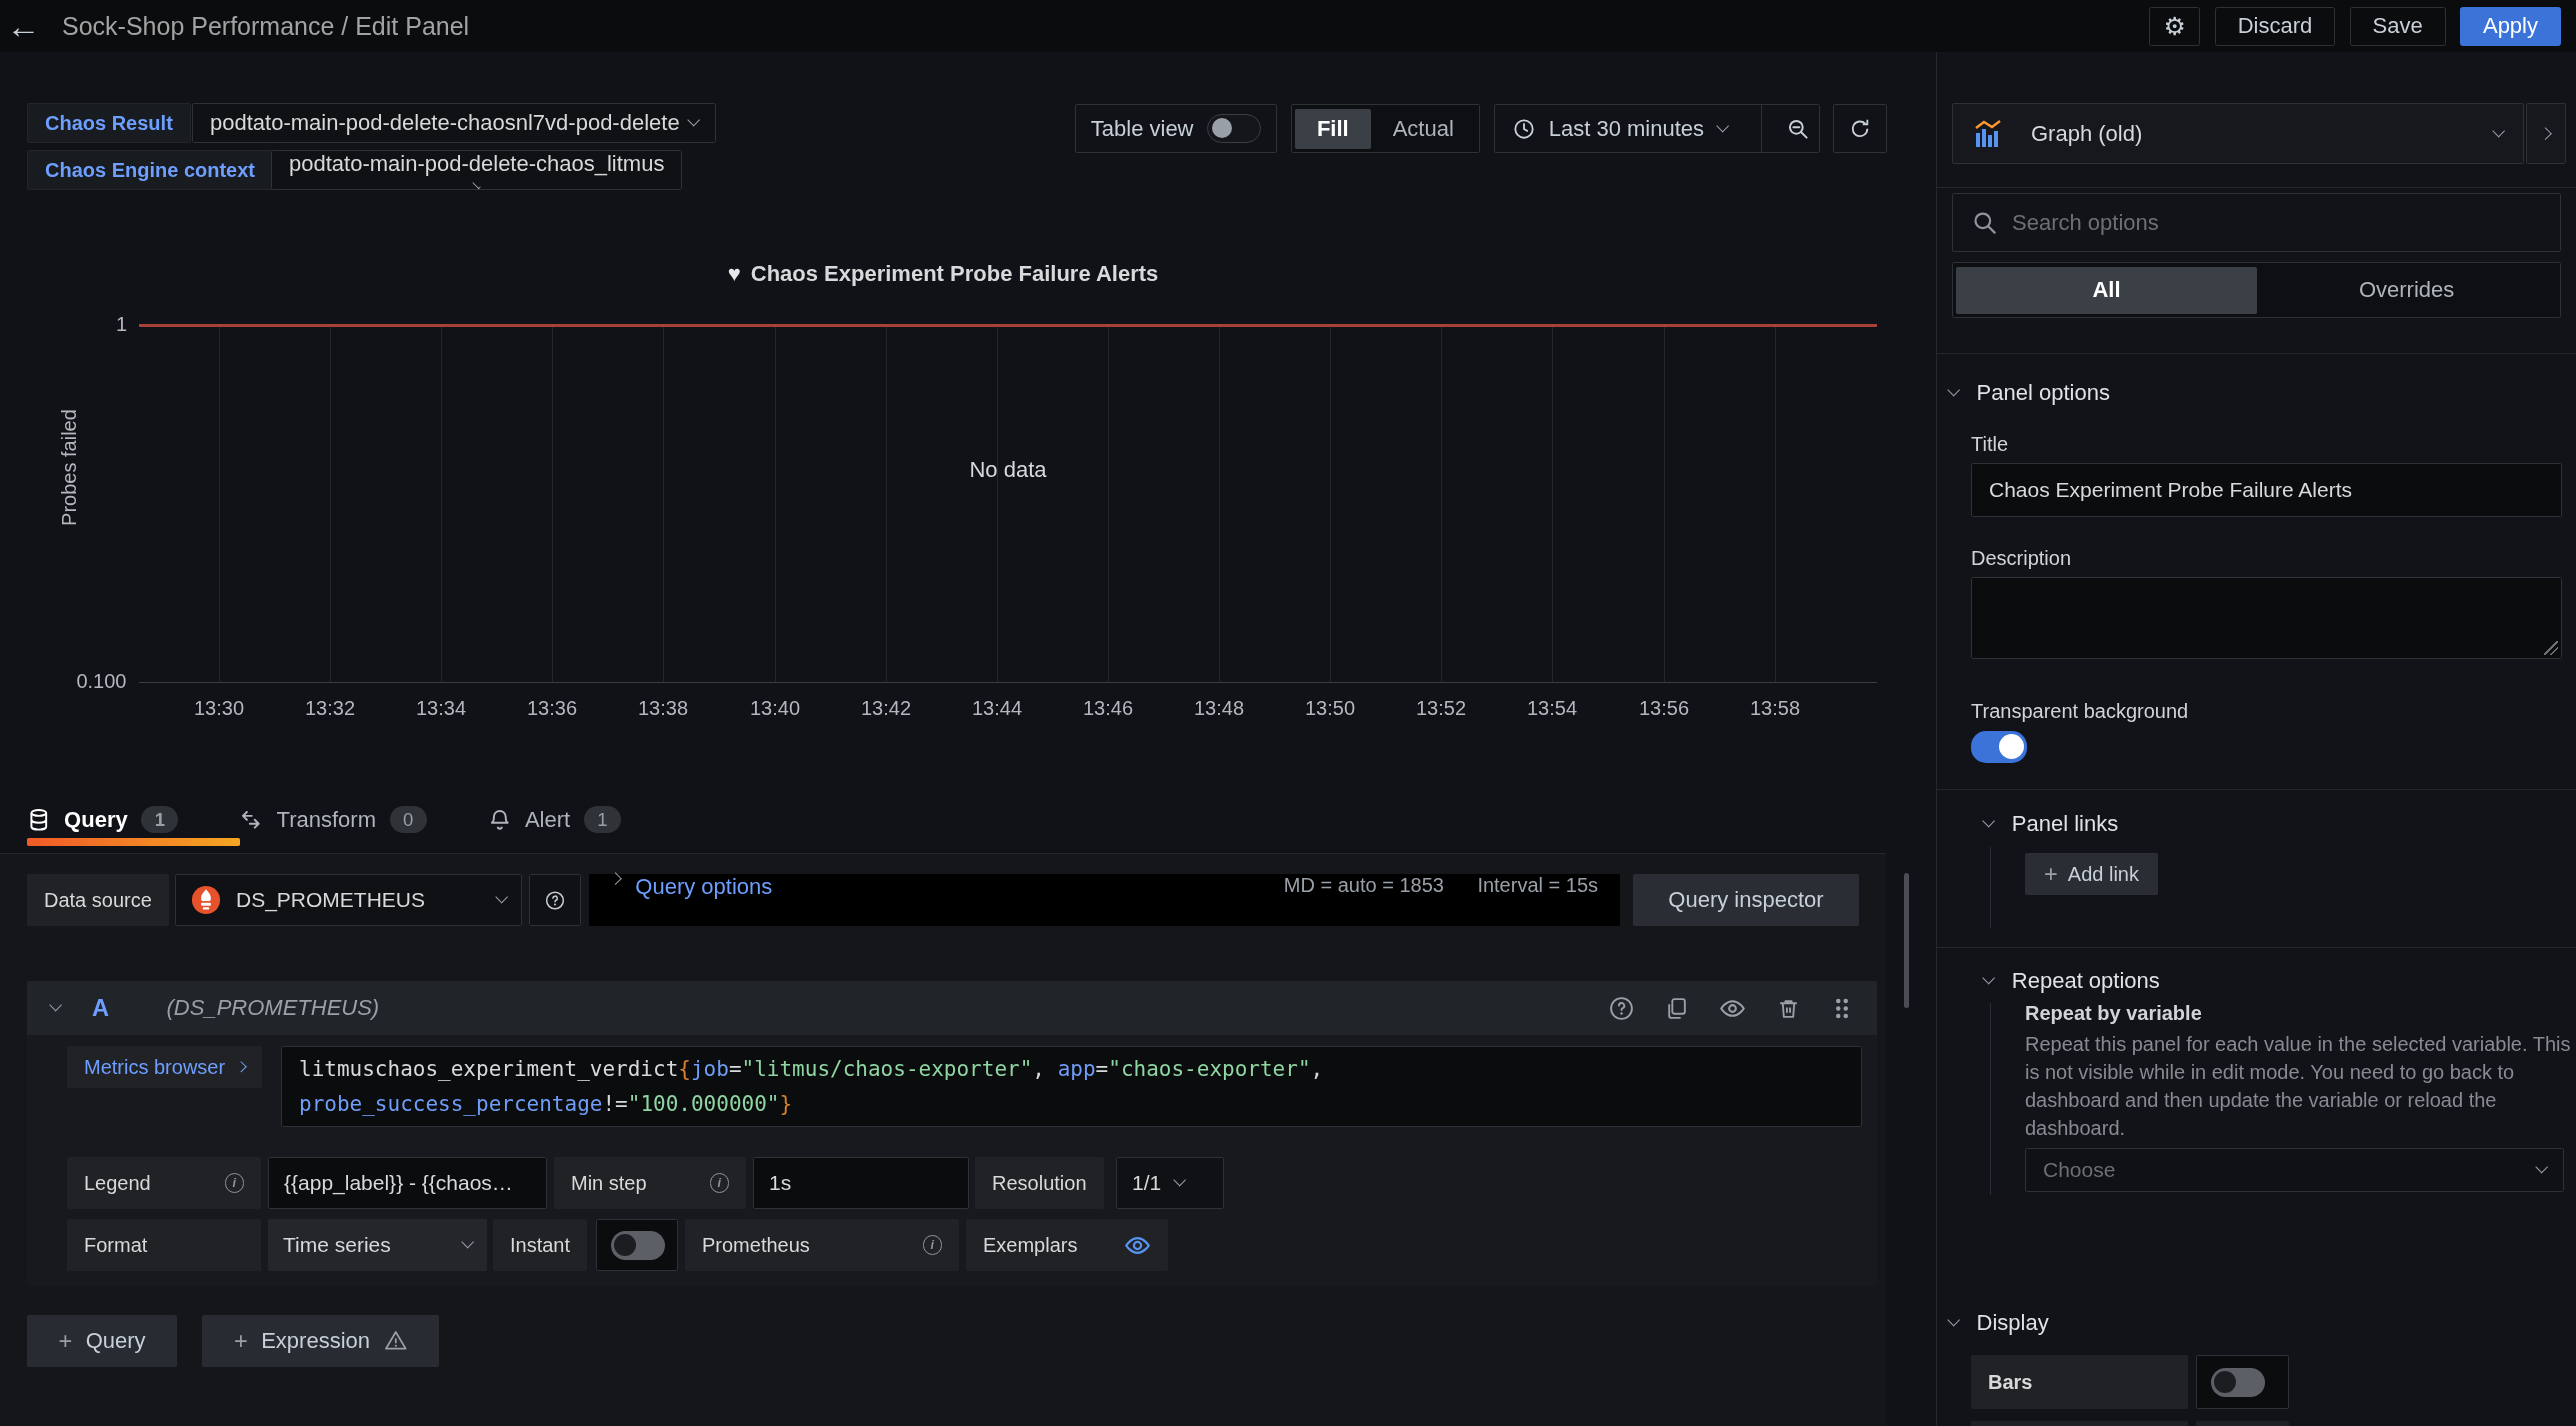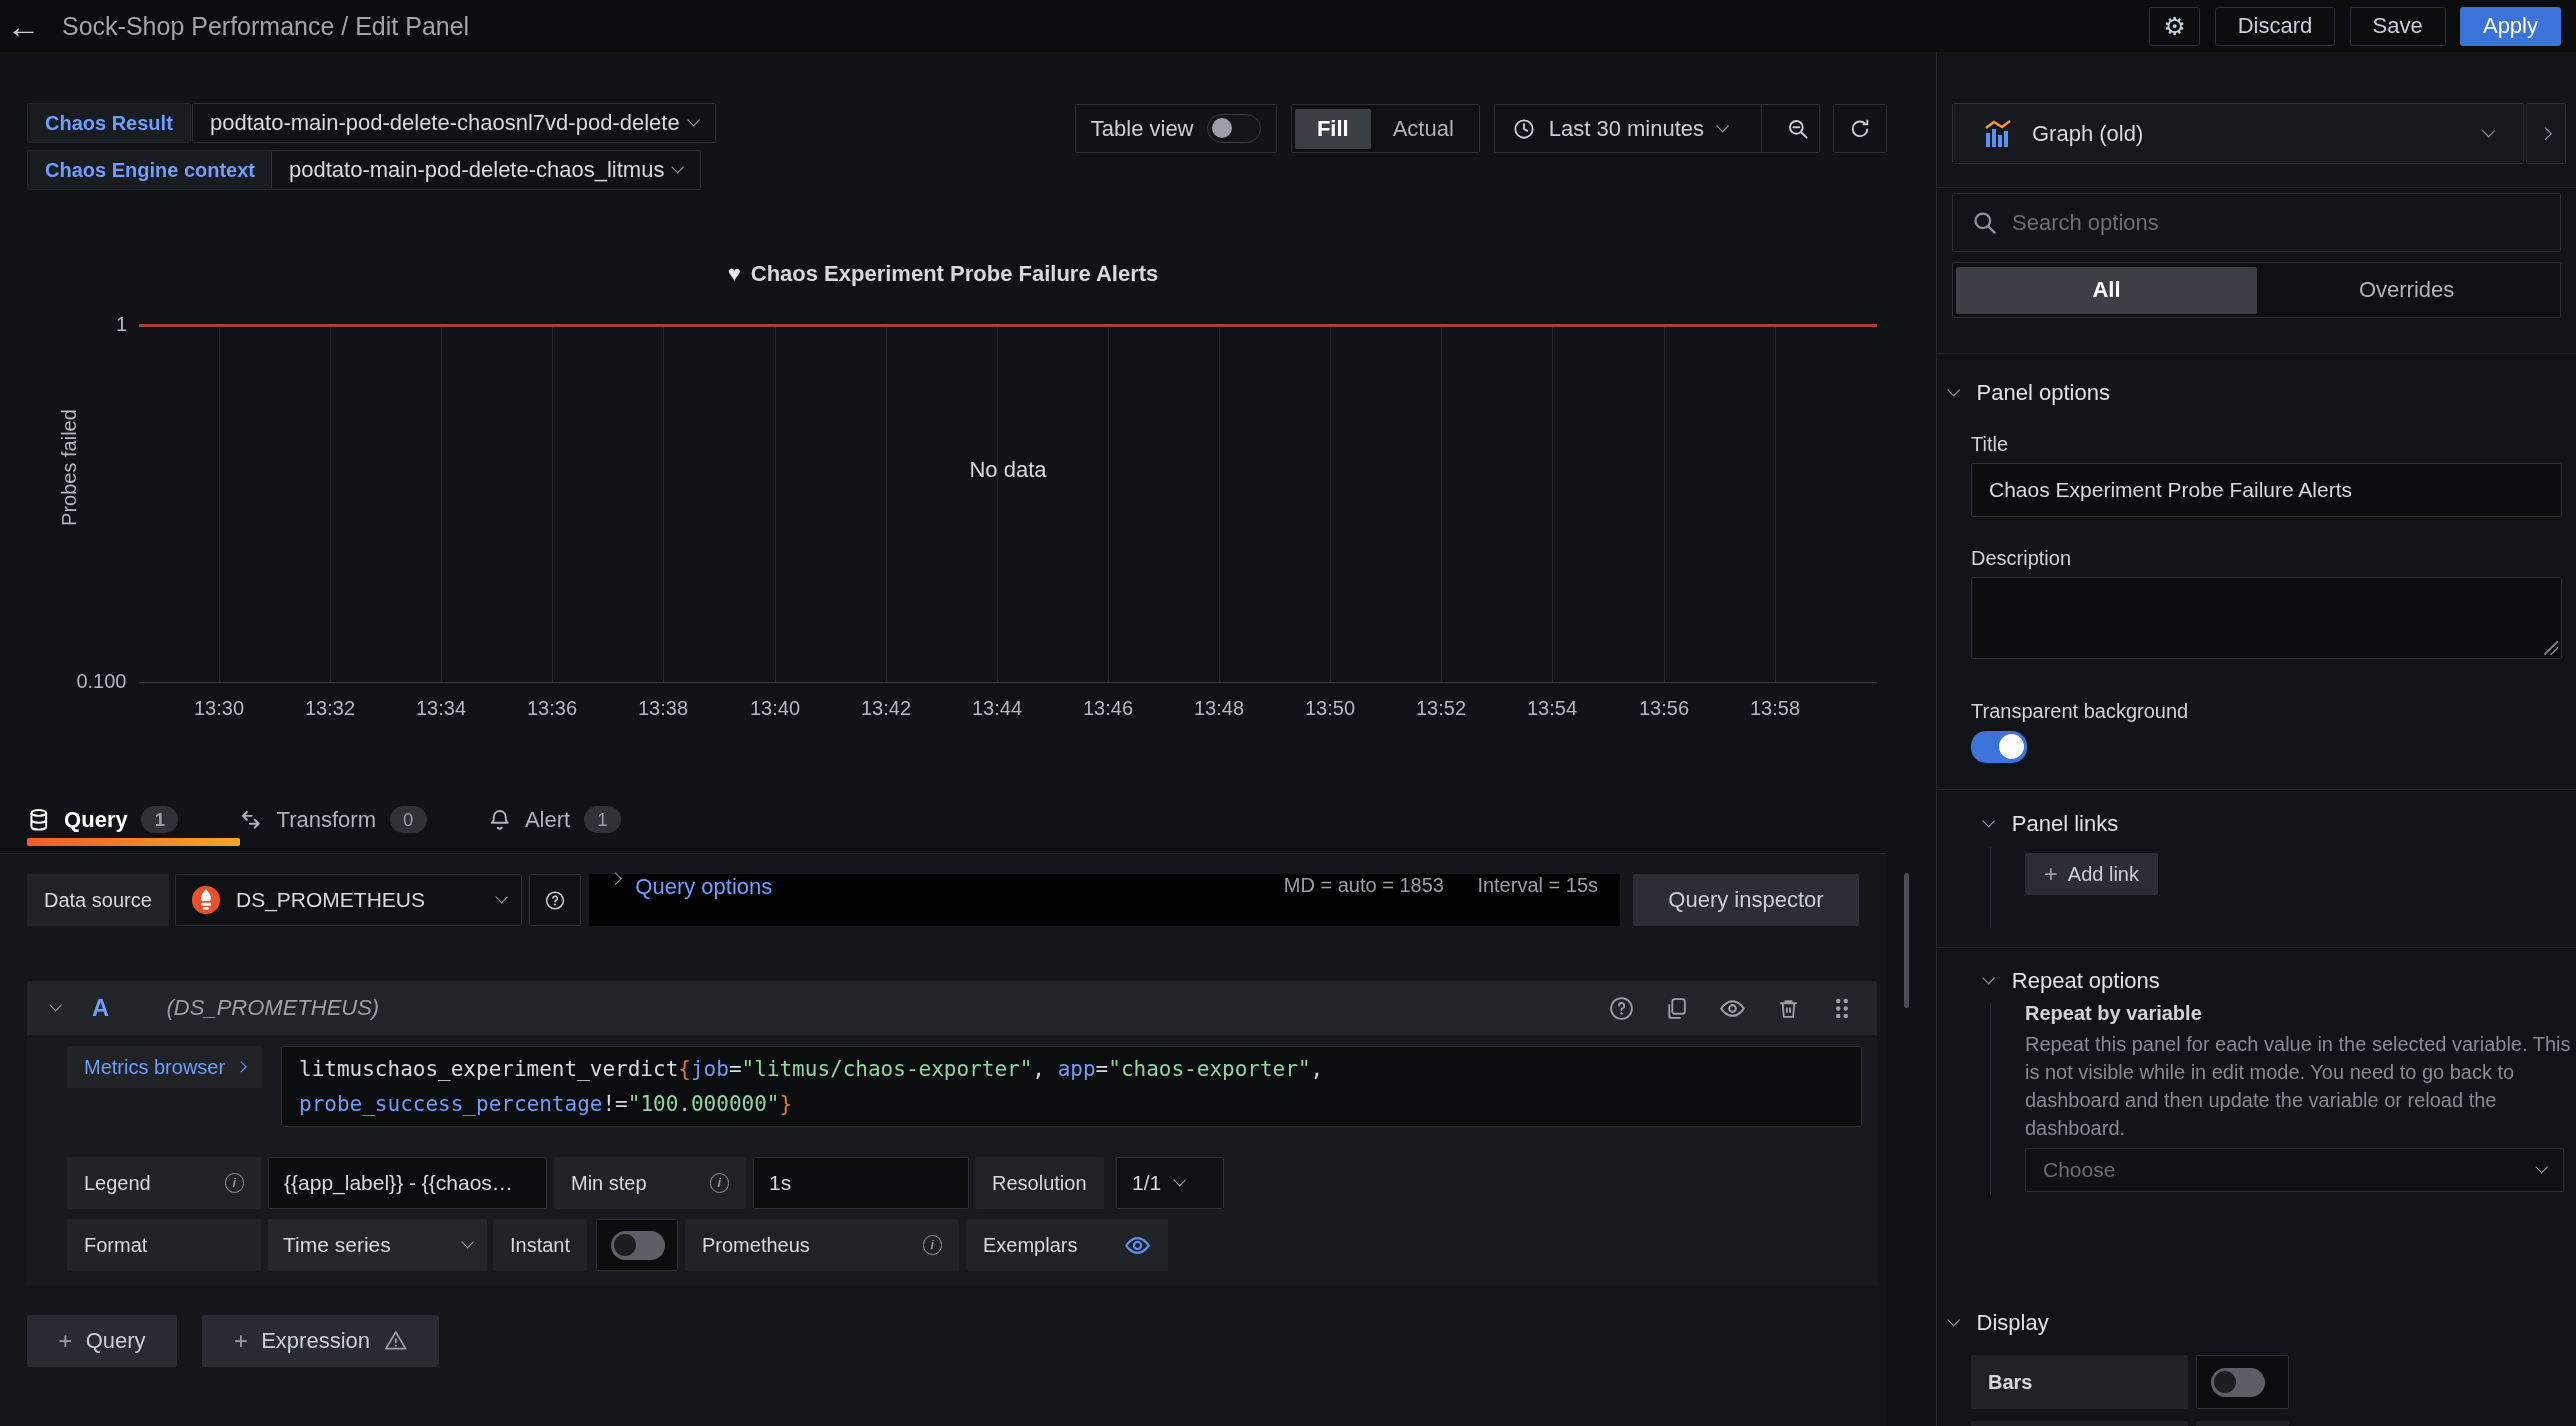--- a/index.html
+++ b/index.html
@@ -83,21 +83,21 @@
   .switch{position:relative;border-radius:15px;cursor:pointer;flex:none;}
   .knob{position:absolute;border-radius:50%;}
   .sw-dark{width:54px;height:29px;background:#14161a;border:0.8px solid #3a3f45;}
   .sw-dark .knob{width:20px;height:20px;left:4.2px;top:3.4px;background:#9aa0a8;}
   .sw-gray{width:54px;height:29px;background:#5c6066;}
   .sw-gray .knob{width:22px;height:22px;left:3.4px;top:3.4px;background:#1b1d21;}
   .sw-on{width:56px;height:32px;background:#3b73d9;}
   .sw-on .knob{width:25px;height:25px;right:3.4px;top:3.4px;background:#fff;}
   
   .sb-divider{position:absolute;left:0;width:640px;height:0.8px;background:#24262a;}
-  .type-box{position:absolute;left:15px;top:51px;width:572px;height:61px;border:0.8px solid #2c3235;border-radius:1.7px;background:#16181d;display:flex;align-items:center;gap:17px;padding:0 30px;cursor:pointer;}
+  .type-box{position:absolute;left:15px;top:51px;width:572px;height:61px;border:0.8px solid #2c3235;border-radius:1.7px;background:#16181d;display:flex;align-items:center;gap:26px;padding:0 20px;cursor:pointer;}
   .type-box .label{font-weight:500;color:#d8d9da;}
   .type-expand{position:absolute;left:589px;top:51px;width:40px;height:61px;border:0.8px solid #2c3235;border-radius:1.7px;background:#16181d;display:flex;align-items:center;justify-content:center;cursor:pointer;}
   .search-wrap{position:absolute;left:15px;top:141px;width:609px;height:59px;}
   .search-wrap input{width:100%;height:100%;background:transparent;border:0.8px solid #2c3235;border-radius:1.7px;color:#d8d9da;font-size:22px;padding:0 17px 0 59px;font-family:inherit;outline:none;}
   .search-wrap input::placeholder{color:#6c7075;}
   .search-ico{position:absolute;left:18.5px;top:16px;color:#8e949c;}
   .sb-seg{position:absolute;left:15px;top:210px;width:609px;height:56px;}
   .sb-seg .segment{flex:1;justify-content:center;height:47px;}
   .section-head{position:absolute;display:flex;align-items:center;gap:18.5px;color:#e0e2e4;font-weight:500;font-size:22px;cursor:pointer;}
   .field-label{position:absolute;color:#d0d4d9;font-size:20px;font-weight:500;}
@@ -133,21 +133,21 @@
   </div>
 
   <div class="left-pane">
 
     <div class="var-chip" style="left:27px;top:51px;">Chaos Result</div>
     <div class="var-value" style="left:192px;top:51px;">
       <span>podtato-main-pod-delete-chaosnl7vd-pod-delete</span>
       <span class="chev-down"></span>
     </div>
     <div class="var-chip" style="left:27px;top:98px;">Chaos Engine context</div>
-    <div class="var-value" style="left:271px;top:98px;">
+    <div class="var-value" style="left:271px;top:98px;flex-direction:column;">
       <span>podtato-main-pod-delete-chaos_litmus</span>
       <span class="chev-down"></span>
     </div>
 
     <div class="view-toolbar">
       <div class="tb-group">
         <span>Table view</span>
         <span class="switch sw-dark">
             <span class="knob"></span>
           </span>

